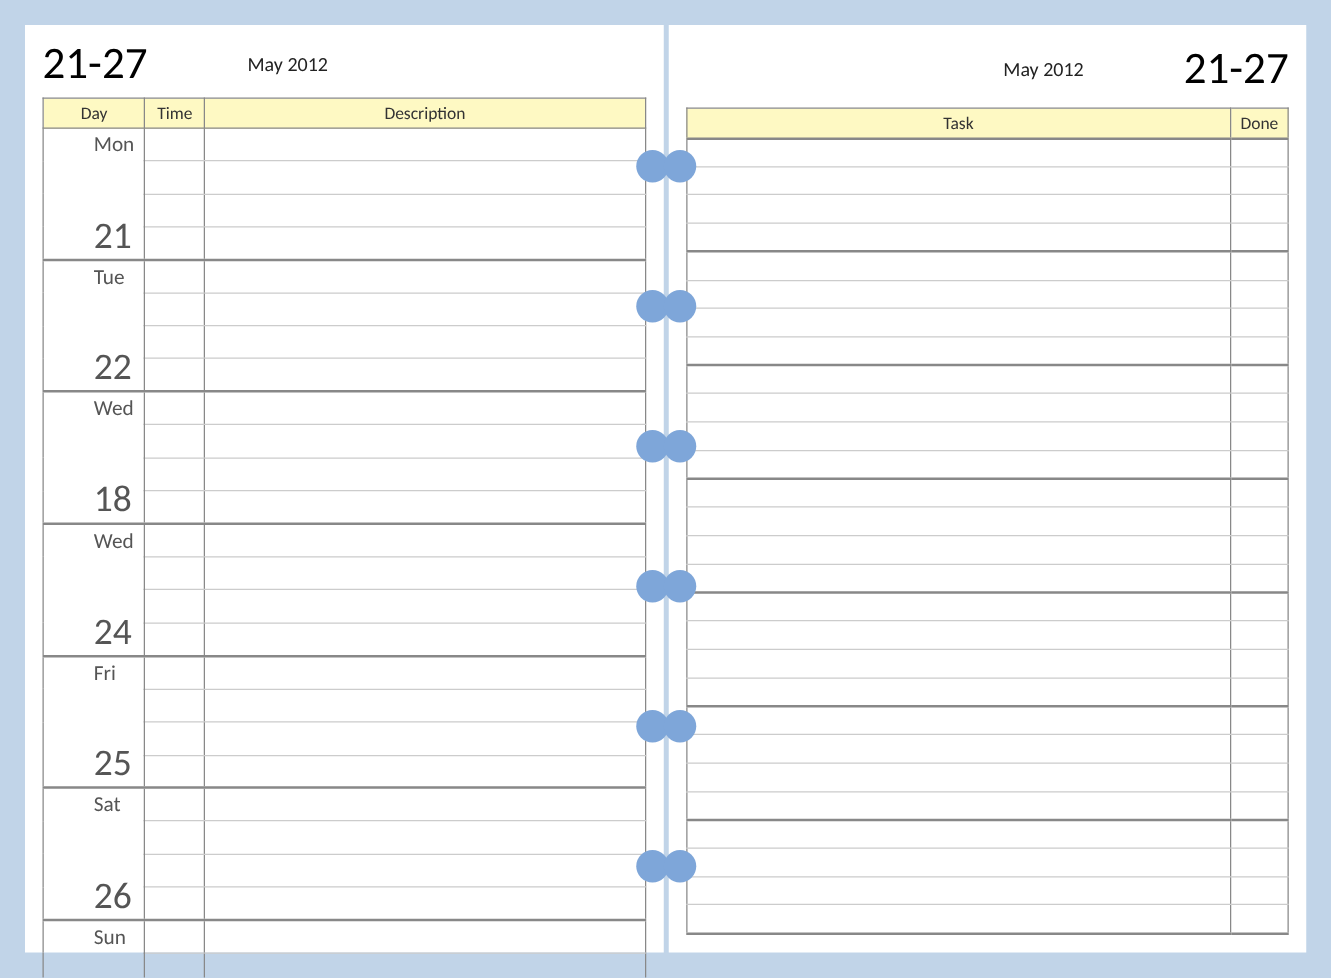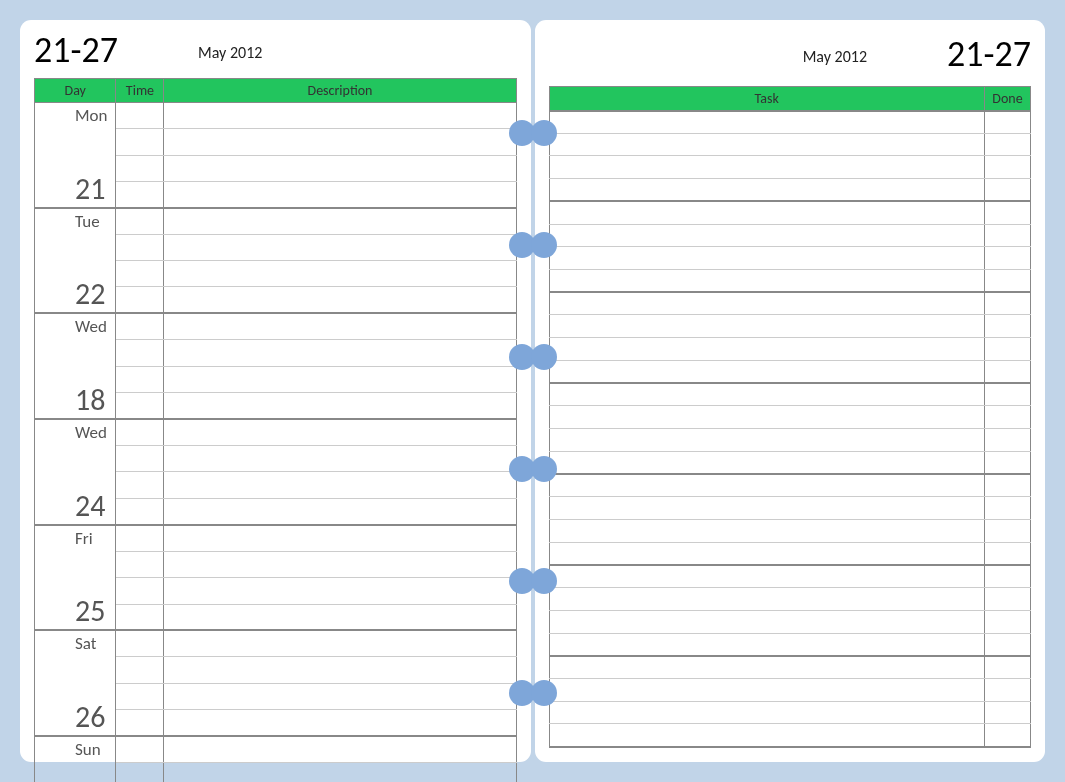--- a/index.html
+++ b/index.html
@@ -17,21 +17,20 @@
     height: 100%;
     gap: 4px;
   }
   .page {
     background: #fff;
     flex: 1;
     padding: 8px 14px 14px 14px;
     position: relative;
     display: flex;
     flex-direction: column;
-    border-radius: 11px;
   }
   .page-header {
     display: flex;
     align-items: center;
     height: 52px;
     margin-bottom: 6px;
   }
   .page-header.left { justify-content: flex-start; }
   .page-header.right { justify-content: flex-end; }
   .range {
@@ -51,21 +50,21 @@
   .page-header.left .month { margin-left: 40px; }
   .page-header.right .month { margin-right: 40px; }
 
   
   table {
     border-collapse: collapse;
     width: 100%;
     flex: 1;
   }
   th {
-    background: #22c55e;
+    background: #fef9c3;
     font-weight: 400;
     font-size: 14px;
     color: #333;
     border: 1px solid #888;
     height: 24px;
   }
   td {
     border-left: 1px solid #888;
     border-right: 1px solid #888;
     border-bottom: 1px solid #ccc;

